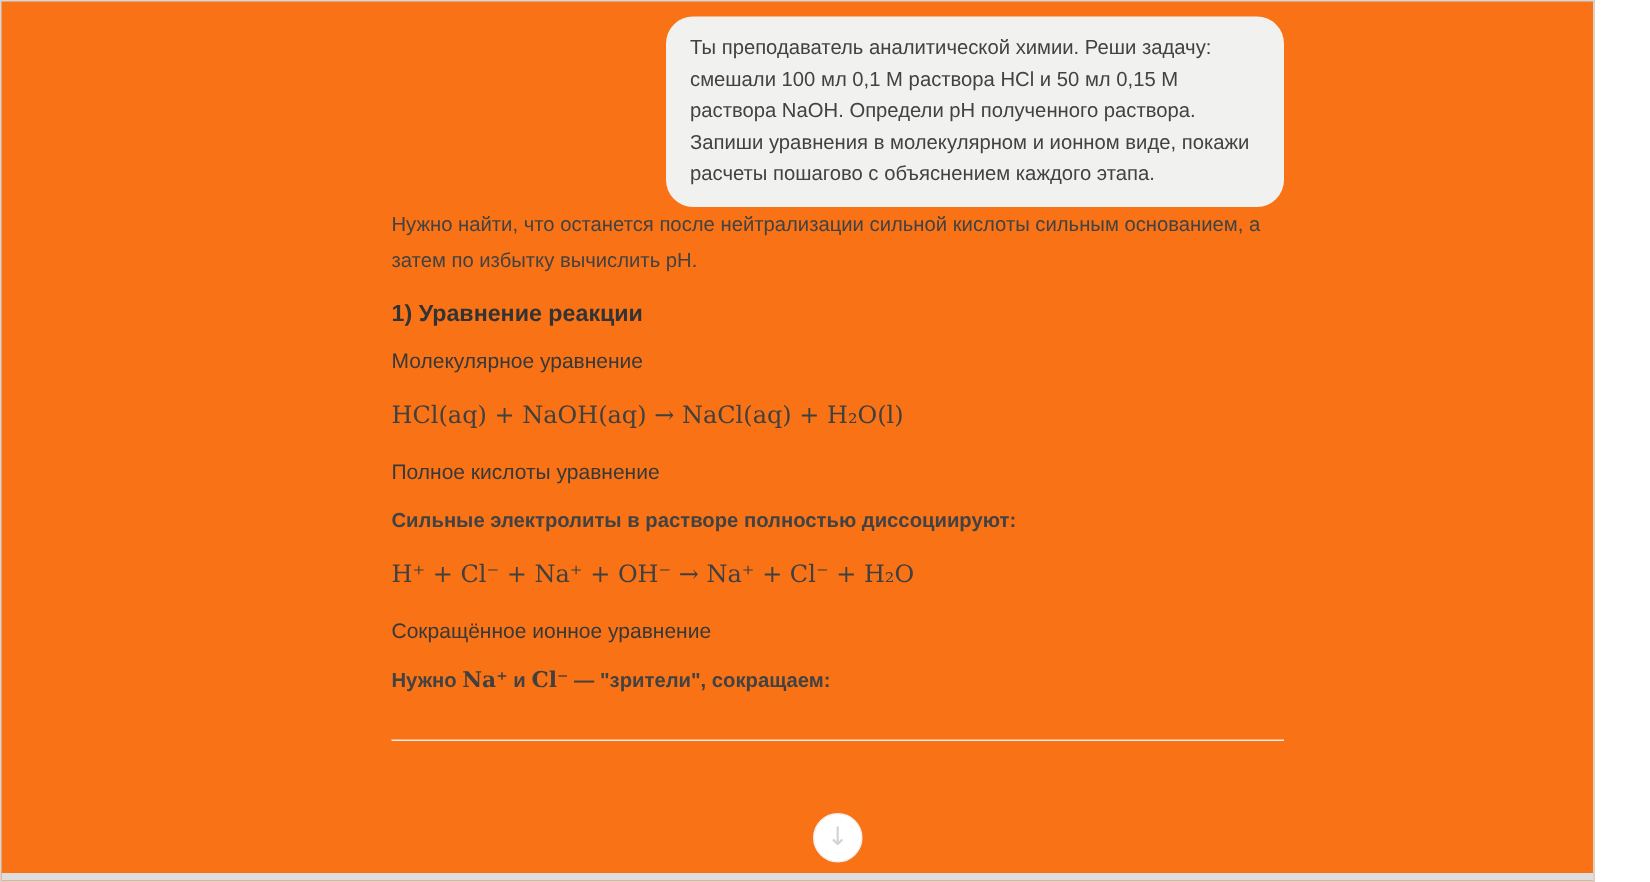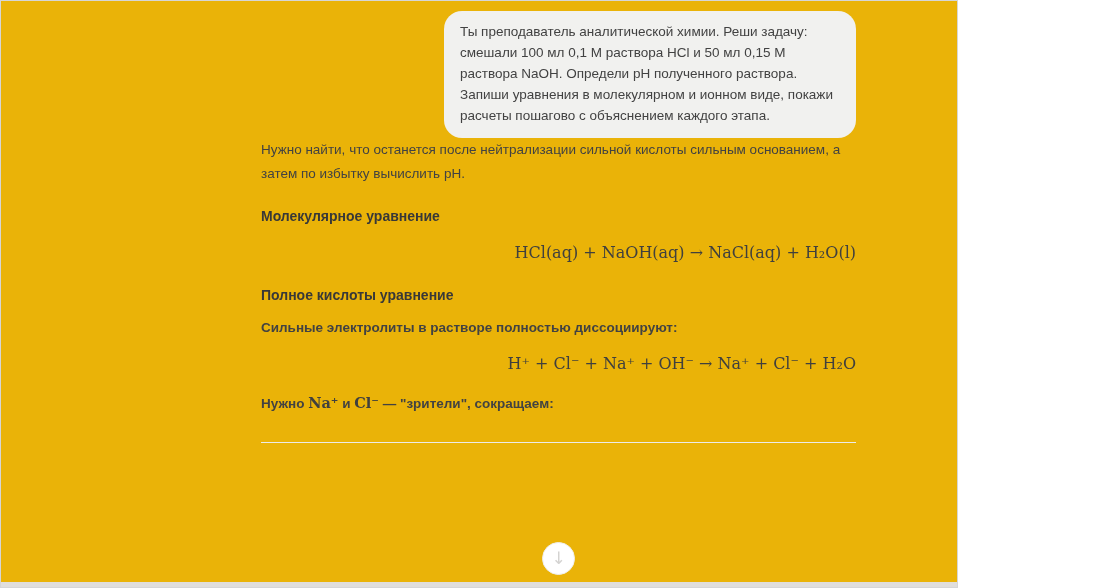--- a/index.html
+++ b/index.html
@@ -3,23 +3,23 @@
 <meta charset="utf-8">
 <style>
   * { margin: 0; padding: 0; box-sizing: border-box; }
   html, body { background: #ffffff; }
   body {
     font-family: "Liberation Sans", "DejaVu Sans", sans-serif;
     color: #424242;
   }
   .page {
     position: relative;
-    width: 958px;
+    width: 1063px;
     height: 588px;
-    background: #eab308;
+    background: #f97316;
     border: 1px solid #d6d6d6;
     overflow: hidden;
   }
   .column {
     margin-left: 260px;
     width: 595px;
     padding-top: 10px;
   }
   
   .bubble-row {
@@ -42,42 +42,42 @@
     color: #424242;
   }
   .h3 {
     margin-top: 12px;
     font-size: 15.5px;
     font-weight: 700;
     color: #333333;
     line-height: 1.5;
   }
   .h4 {
-    margin-top: 20px;
+    margin-top: 9px;
     font-size: 14px;
-    font-weight: 700;
+    font-weight: 400;
     color: #383838;
     line-height: 1.5;
   }
   .note {
     margin-top: 11px;
     font-size: 13.5px;
     line-height: 1.6;
     color: #424242;
     font-weight: bold;
   }
   .serif-inline {
     font-family: "DejaVu Serif", "Liberation Serif", serif;
     font-size: 14.5px;
     color: #40403e;
     text-align: center;
   }
   .equation {
     margin: 15px 0 15px 0;
-    text-align: right;
+    text-align: left;
     font-family: "DejaVu Serif", "Liberation Serif", serif;
     font-size: 16px;
     color: #40403e;
     line-height: 1.4;
   }
   .divider {
     margin-top: 28px;
     border: none;
     border-top: 1px solid #ececea;
     height: 0;
@@ -119,31 +119,33 @@
 
 <div class="page">
   <div class="column">
 
     <div class="bubble-row">
       <div class="user-bubble">Ты преподаватель аналитической химии. Реши задачу: смешали 100 мл 0,1 М раствора HCl и 50 мл 0,15 М раствора NaOH. Определи pH полученного раствора. Запиши уравнения в молекулярном и ионном виде, покажи расчеты пошагово с объяснением каждого этапа.</div>
     </div>
 
     <p class="intro">Нужно найти, что останется после нейтрализации сильной кислоты сильным основанием, а затем по избытку вычислить pH.</p>
 
+    <div class="h3">1) Уравнение реакции</div>
 
     <div class="h4">Молекулярное уравнение</div>
 
     <div class="equation">HCl(aq) + NaOH(aq) → NaCl(aq) + H₂O(l)</div>
 
     <div class="h4">Полное кислоты уравнение</div>
 
     <p class="note">Сильные электролиты в растворе полностью диссоциируют:</p>
 
     <div class="equation">H⁺ + Cl⁻ + Na⁺ + OH⁻ → Na⁺ + Cl⁻ + H₂O</div>
 
+    <div class="h4">Сокращённое ионное уравнение</div>
 
     <p class="note"><span>Нужно </span><span class="serif-inline">Na⁺</span><span> и </span><span class="serif-inline">Cl⁻</span><span> — "зрители", сокращаем:</span></p>
 
 
     <hr class="divider">
 
   </div>
 
   <button class="scroll-btn">
     <span class="arrow">↓</span>

